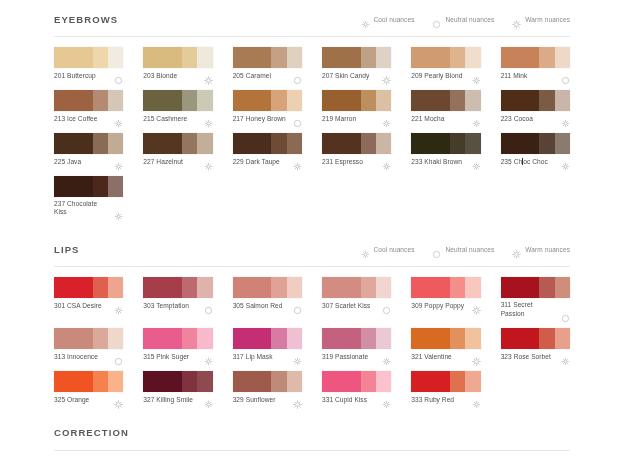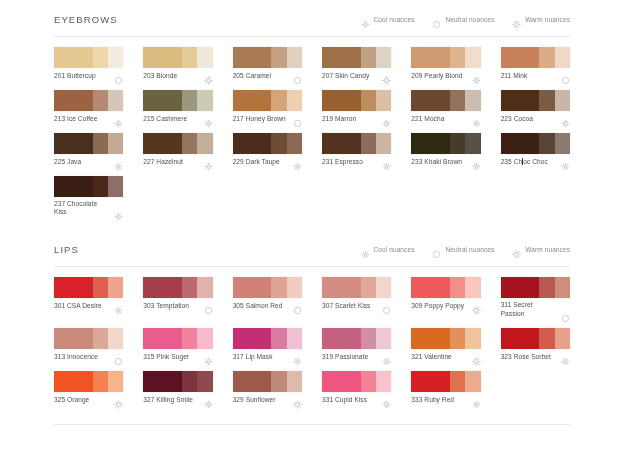--- a/index.html
+++ b/index.html
@@ -14,21 +14,21 @@
 
   
   .section{padding:0 0 0 0;}
   .section-head{
     display:flex;align-items:center;justify-content:space-between;
     padding:0 54px 0 54px;
     height:26px;
   }
   .section-title{
     font-size:9.5px;letter-spacing:1.1px;color:#585858;
-    font-weight:400;white-space:nowrap;
+    font-weight:700;white-space:nowrap;
   }
   .legend{display:flex;align-items:center;gap:18px;}
   .legend-item{display:flex;align-items:center;gap:4px;}
   .legend-label{font-size:6.5px;color:#8a8a8a;white-space:nowrap;letter-spacing:.1px;}
   .divider{
     height:1px;background:#e8e8e8;margin:4px 54px 0 54px;
   }
 
   
   .grid{
@@ -823,20 +823,23 @@
                 </g>
                 <circle cx="10" cy="10" r="3.2" fill="#fff" stroke="#b0b0b0" stroke-width="1.2"></circle>
               </svg></span>
           </div>
         </div>
       </div>
   </div>
 
   <div class="section">
     <div class="sp-corr"></div>
+    <div class="section-head">
+      <div class="section-title">CORRECTION</div>
+    </div>
     <div class="divider"></div>
     <div class="grid">
         <div class="cell"></div>
         <div class="cell"></div>
         <div class="cell"></div>
         <div class="cell"></div>
         <div class="cell"></div>
         <div class="cell"></div>
       </div>
   </div>

